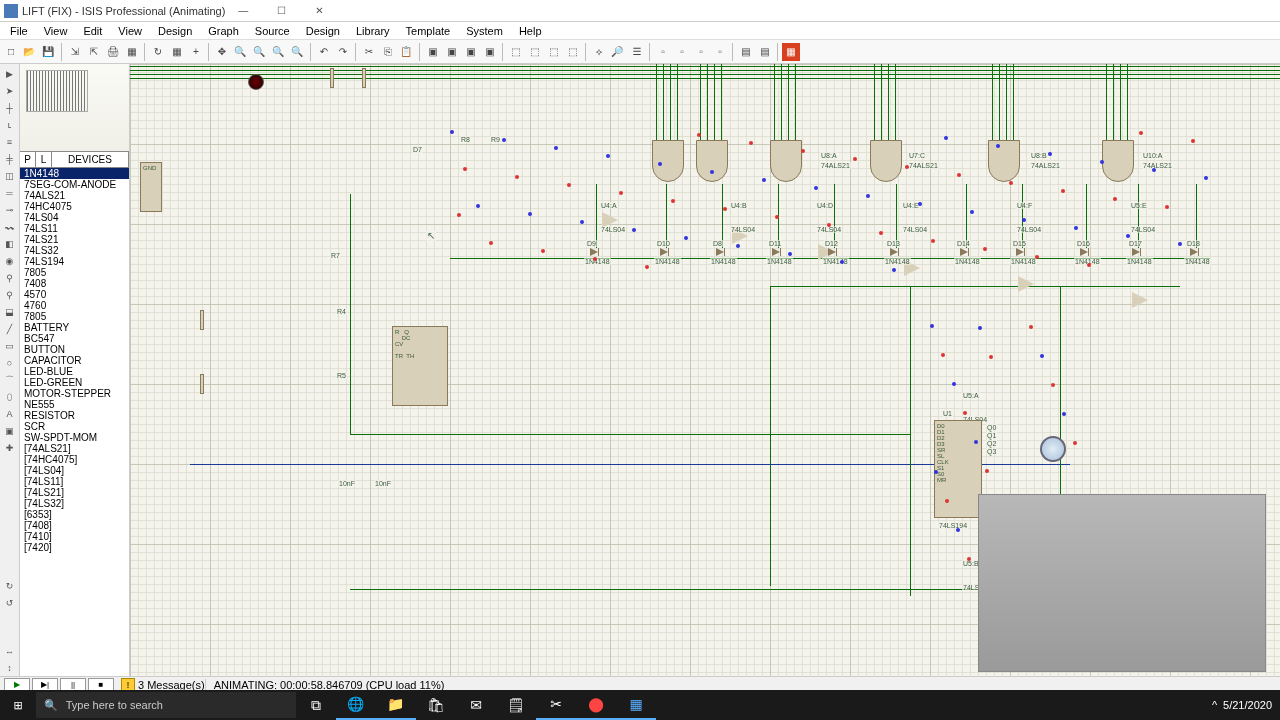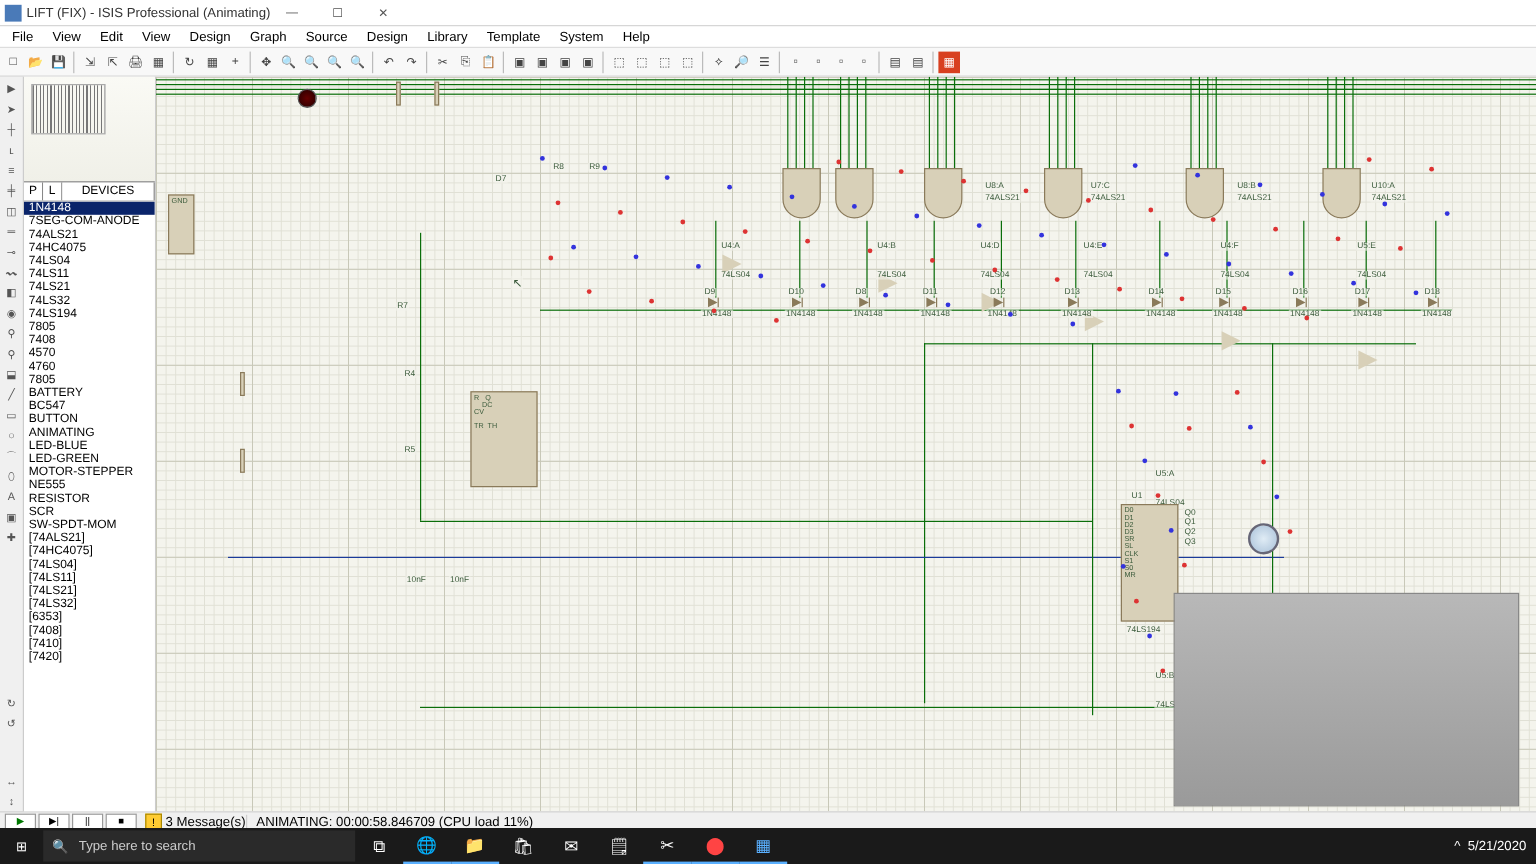--- a/index.html
+++ b/index.html
@@ -196,21 +196,21 @@
         <div class="dev">74LS32</div>
         <div class="dev">74LS194</div>
         <div class="dev">7805</div>
         <div class="dev">7408</div>
         <div class="dev">4570</div>
         <div class="dev">4760</div>
         <div class="dev">7805</div>
         <div class="dev">BATTERY</div>
         <div class="dev">BC547</div>
         <div class="dev">BUTTON</div>
-        <div class="dev">ANIMATING</div>
+        <div class="dev">CAPACITOR</div>
         <div class="dev">LED-BLUE</div>
         <div class="dev">LED-GREEN</div>
         <div class="dev">MOTOR-STEPPER</div>
         <div class="dev">NE555</div>
         <div class="dev">RESISTOR</div>
         <div class="dev">SCR</div>
         <div class="dev">SW-SPDT-MOM</div>
         <div class="dev">[74ALS21]</div>
         <div class="dev">[74HC4075]</div>
         <div class="dev">[74LS04]</div>

